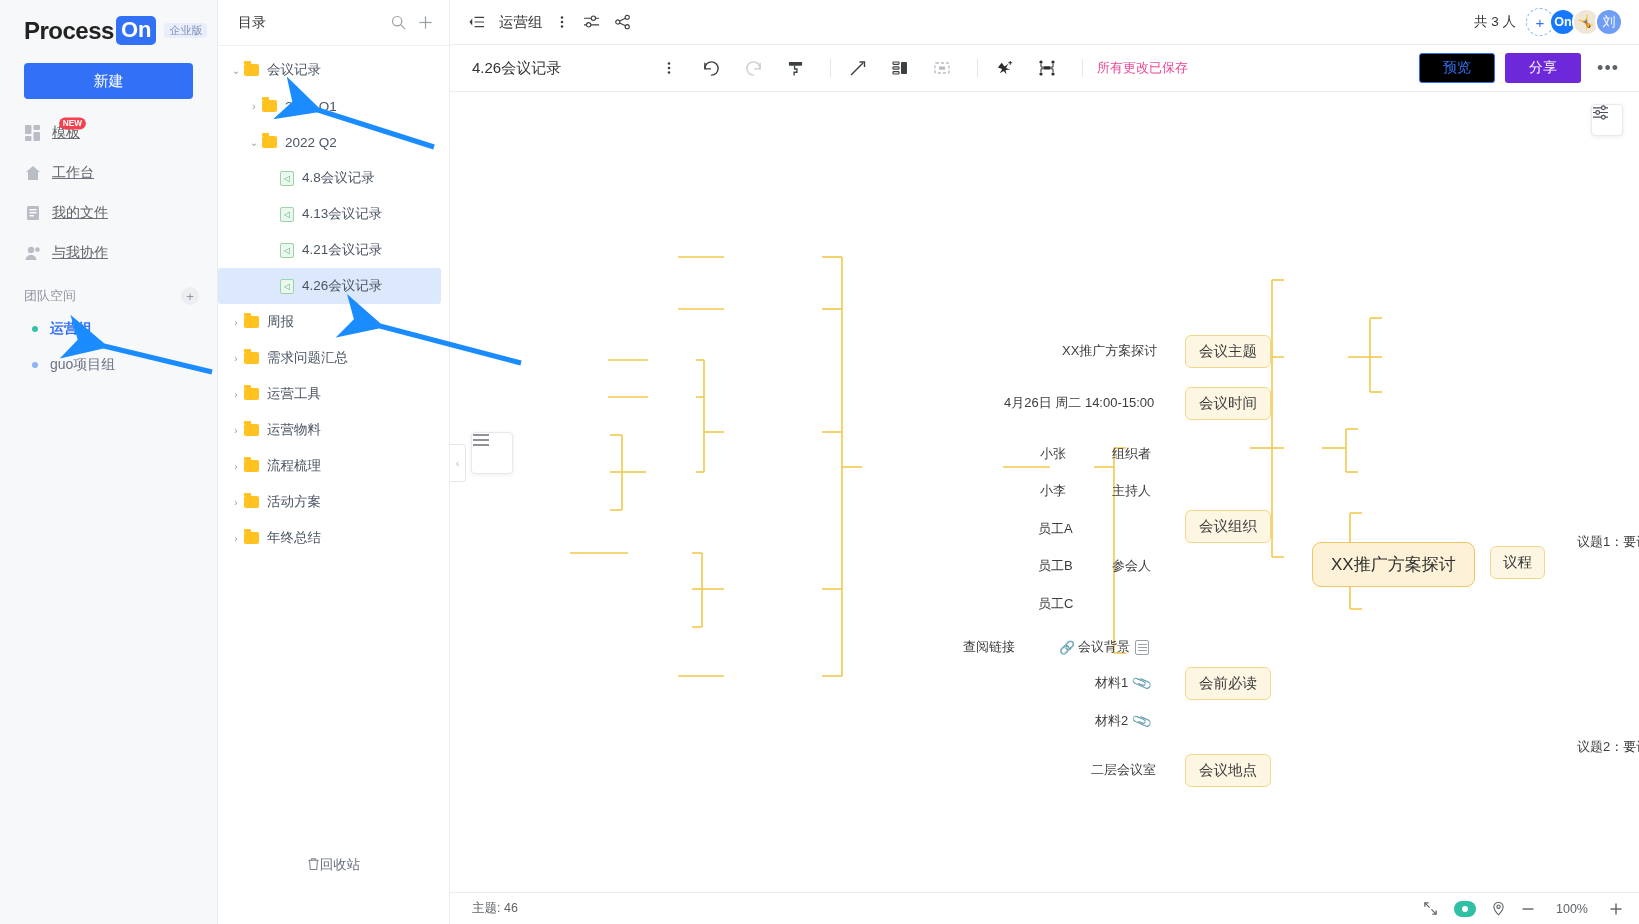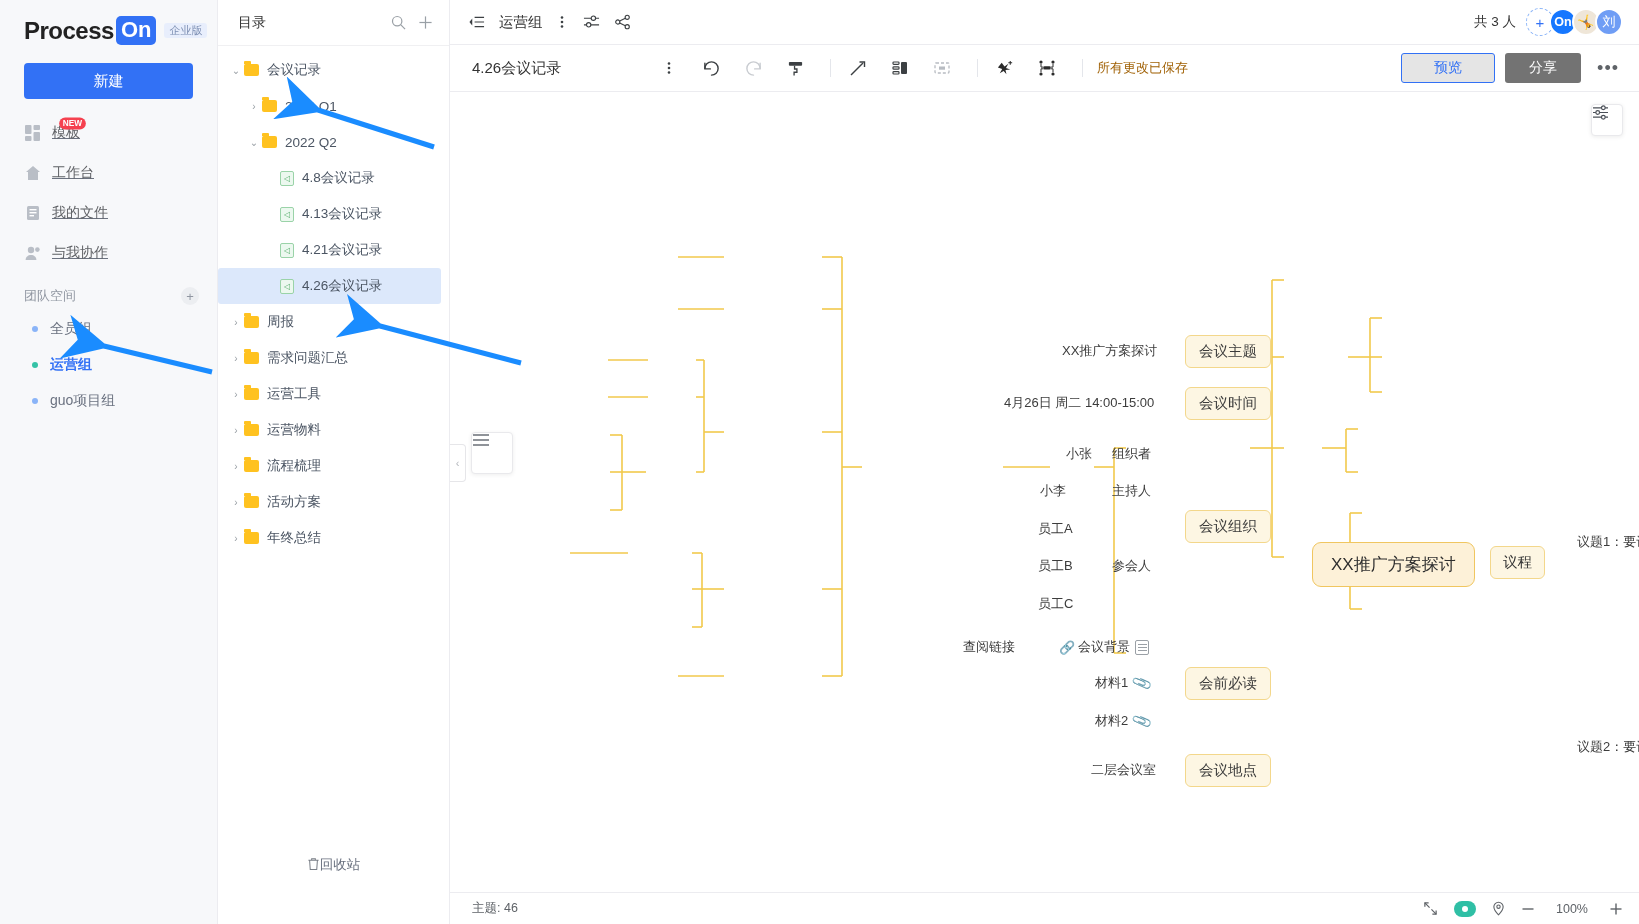--- a/index.html
+++ b/index.html
@@ -118,28 +118,28 @@
     height:47px; border-bottom:1px solid #ececf0; display:flex; align-items:center;
     padding:0 14px 0 22px; background:#fff;
   }
   .doc-title { font-size:15px; color:#333; width:180px; }
   .tb-ic {
     width:34px; height:30px; display:flex; align-items:center; justify-content:center;
     color:#3c4043; cursor:pointer; margin-right:8px;
   }
   .tb-ic.dis { color:#c9ccd1; }
   .tb-sep { width:1px; height:18px; background:#e4e6eb; margin:0 10px; }
-  .save-txt { color:#a16207; font-size:13px; margin-left:4px; }
+  .save-txt { color:#ec4899; font-size:13px; margin-left:4px; }
   .tb-right { margin-left:auto; display:flex; align-items:center; gap:10px; }
   .btn-outline {
-    border:1px solid #3271f5; color:#3271f5; background:#e5e5e5; border-radius:3px;
-    height:30px; padding:0 32px; display:flex; align-items:center; font-size:14px; cursor:pointer;
+    border:1px solid #3271f5; color:#3271f5; background:#000000; border-radius:3px;
+    height:30px; padding:0 23px; display:flex; align-items:center; font-size:14px; cursor:pointer;
   }
   .btn-solid {
-    background:#737373; color:#fff; border-radius:3px; height:30px; padding:0 24px;
+    background:#6d28d9; color:#fff; border-radius:3px; height:30px; padding:0 24px;
     display:flex; align-items:center; font-size:14px; cursor:pointer;
   }
   .more-dots { color:#5f6368; font-size:18px; padding:0 6px; cursor:pointer; letter-spacing:1px;}
 
   
   .canvas { position:absolute; top:92px; left:0; right:0; bottom:32px; background:#fff; overflow:hidden; }
   .canvas svg { position:absolute; top:0; left:0; }
 
   .node {
     position:absolute; font-size:13.5px; color:#333; white-space:nowrap;
@@ -264,24 +264,20 @@
         </span>
         <span class="nav-label">与我协作</span>
       </div>
     </div>
 
     <div class="section-head">
       <span>团队空间</span>
       <span class="plus-circle">+</span>
     </div>
 
-    <div class="team-item">
-      <span class="dot"></span>
-      <span>全员组</span>
-    </div>
     <div class="team-item active">
       <span class="dot"></span>
       <span>运营组</span>
     </div>
     <div class="team-item">
       <span class="dot"></span>
       <span>guo项目组</span>
     </div>
   </div>
 
@@ -595,21 +591,21 @@
       <div class="node box" style="left:735px; top:295px;">
         <span>会议时间</span>
       </div>
 
       <div class="node box" style="left:735px; top:418px;">
         <span>会议组织</span>
       </div>
       <div class="plain" style="left:662px; top:353px;">
         <span>组织者</span>
       </div>
-      <div class="plain" style="left:616px; top:353px;">
+      <div class="plain" style="left:590px; top:353px;">
         <span>小张</span>
       </div>
       <div class="plain" style="left:662px; top:390px;">
         <span>主持人</span>
       </div>
       <div class="plain" style="left:590px; top:390px;">
         <span>小李</span>
       </div>
       <div class="plain" style="left:662px; top:465px;">
         <span>参会人</span>

